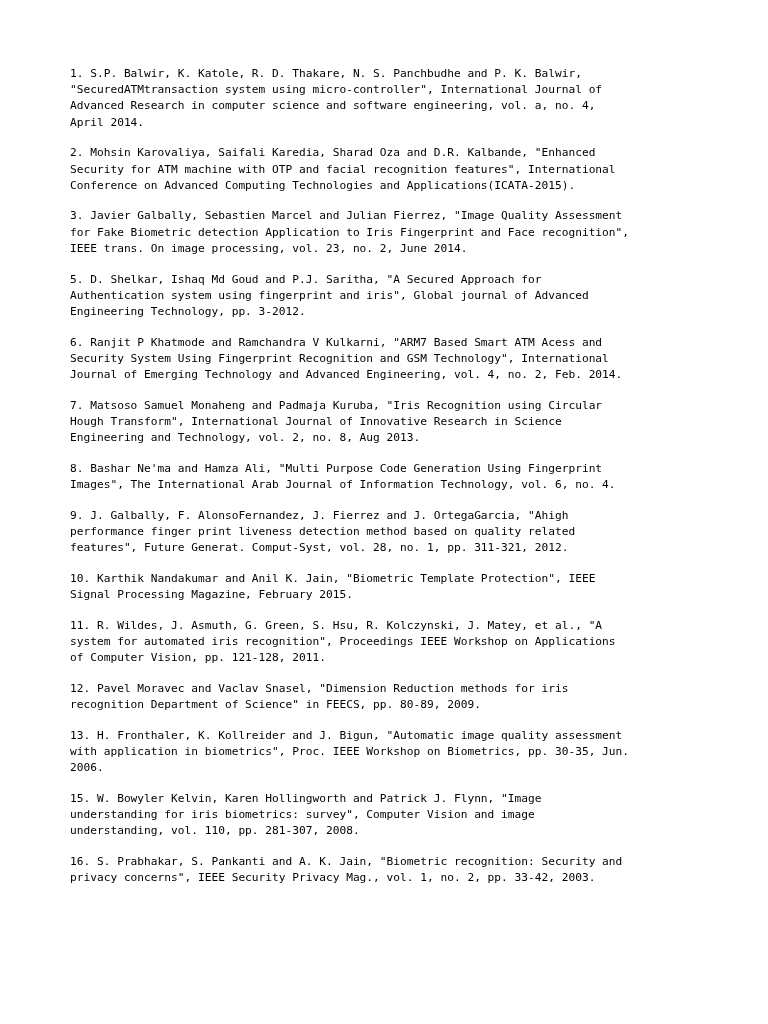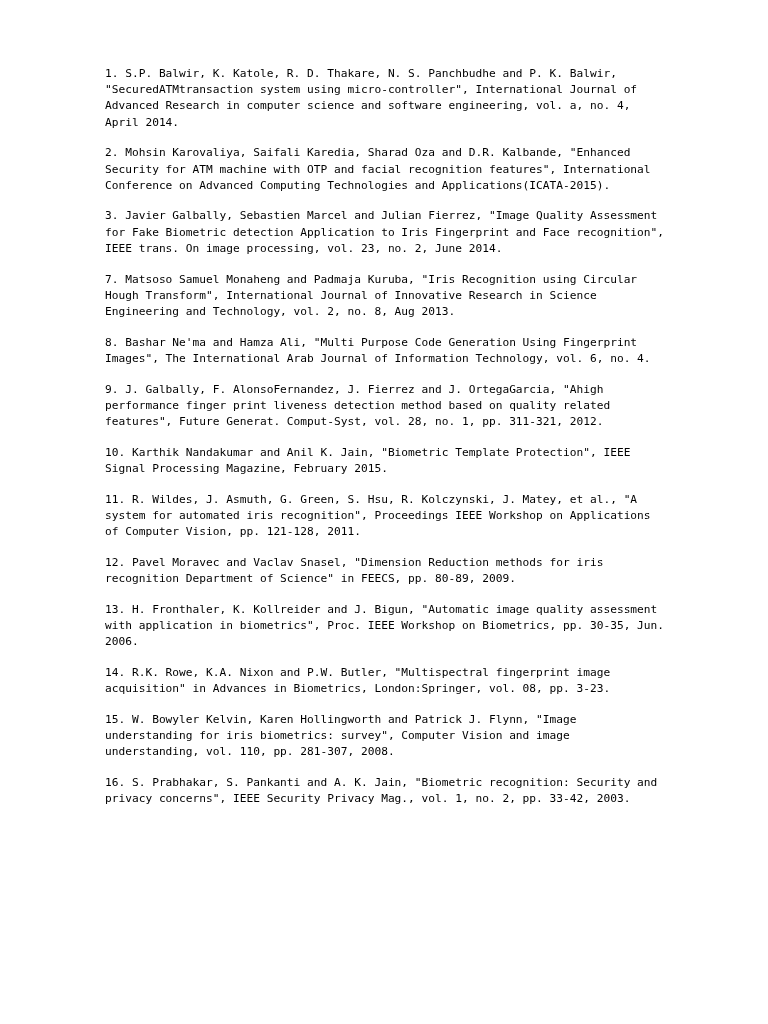--- a/index.html
+++ b/index.html
@@ -10,21 +10,21 @@
   body {
     width: 768px;
     height: 1024px;
     font-family: "DejaVu Sans Mono", monospace;
     color: #000000;
   }
   .page {
     box-sizing: border-box;
     width: 768px;
     height: 1024px;
-    padding: 66px 70px 0 105px;
+    padding: 66px 70px 0 70px;
     background: #ffffff;
   }
   .reference-list {
     display: block;
   }
   .reference {
     font-family: "DejaVu Sans Mono", monospace;
     font-size: 11.2px;
     line-height: 16.2px;
     letter-spacing: 0px;
@@ -46,39 +46,43 @@
     <p class="reference">1. S.P. Balwir, K. Katole, R. D. Thakare, N. S. Panchbudhe and P. K. Balwir,
 "SecuredATMtransaction system using micro-controller", International Journal of
 Advanced Research in computer science and software engineering, vol. a, no. 4,
 April 2014.</p>
     <p class="reference">2. Mohsin Karovaliya, Saifali Karedia, Sharad Oza and D.R. Kalbande, "Enhanced
 Security for ATM machine with OTP and facial recognition features", International
 Conference on Advanced Computing Technologies and Applications(ICATA-2015).</p>
     <p class="reference">3. Javier Galbally, Sebastien Marcel and Julian Fierrez, "Image Quality Assessment
 for Fake Biometric detection Application to Iris Fingerprint and Face recognition",
 IEEE trans. On image processing, vol. 23, no. 2, June 2014.</p>
+    <p class="reference">5. D. Shelkar, Ishaq Md Goud and P.J. Saritha, "A Secured Approach for
+Authentication system using fingerprint and iris", Global journal of Advanced
+Engineering Technology, pp. 3-2012.</p>
+    <p class="reference">6. Ranjit P Khatmode and Ramchandra V Kulkarni, "ARM7 Based Smart ATM Acess and
+Security System Using Fingerprint Recognition and GSM Technology", International
+Journal of Emerging Technology and Advanced Engineering, vol. 4, no. 2, Feb. 2014.</p>
     <p class="reference">7. Matsoso Samuel Monaheng and Padmaja Kuruba, "Iris Recognition using Circular
 Hough Transform", International Journal of Innovative Research in Science
 Engineering and Technology, vol. 2, no. 8, Aug 2013.</p>
     <p class="reference">8. Bashar Ne'ma and Hamza Ali, "Multi Purpose Code Generation Using Fingerprint
 Images", The International Arab Journal of Information Technology, vol. 6, no. 4.</p>
     <p class="reference">9. J. Galbally, F. AlonsoFernandez, J. Fierrez and J. OrtegaGarcia, "Ahigh
 performance finger print liveness detection method based on quality related
 features", Future Generat. Comput-Syst, vol. 28, no. 1, pp. 311-321, 2012.</p>
     <p class="reference">10. Karthik Nandakumar and Anil K. Jain, "Biometric Template Protection", IEEE
 Signal Processing Magazine, February 2015.</p>
     <p class="reference">11. R. Wildes, J. Asmuth, G. Green, S. Hsu, R. Kolczynski, J. Matey, et al., "A
 system for automated iris recognition", Proceedings IEEE Workshop on Applications
 of Computer Vision, pp. 121-128, 2011.</p>
     <p class="reference">12. Pavel Moravec and Vaclav Snasel, "Dimension Reduction methods for iris
 recognition Department of Science" in FEECS, pp. 80-89, 2009.</p>
     <p class="reference">13. H. Fronthaler, K. Kollreider and J. Bigun, "Automatic image quality assessment
 with application in biometrics", Proc. IEEE Workshop on Biometrics, pp. 30-35, Jun.
 2006.</p>
-    <p class="reference">14. R.K. Rowe, K.A. Nixon and P.W. Butler, "Multispectral fingerprint image
-acquisition" in Advances in Biometrics, London:Springer, vol. 08, pp. 3-23.</p>
     <p class="reference">15. W. Bowyler Kelvin, Karen Hollingworth and Patrick J. Flynn, "Image
 understanding for iris biometrics: survey", Computer Vision and image
 understanding, vol. 110, pp. 281-307, 2008.</p>
     <p class="reference">16. S. Prabhakar, S. Pankanti and A. K. Jain, "Biometric recognition: Security and
 privacy concerns", IEEE Security Privacy Mag., vol. 1, no. 2, pp. 33-42, 2003.</p>
   </div>
 </div>
 
 </body></html>

